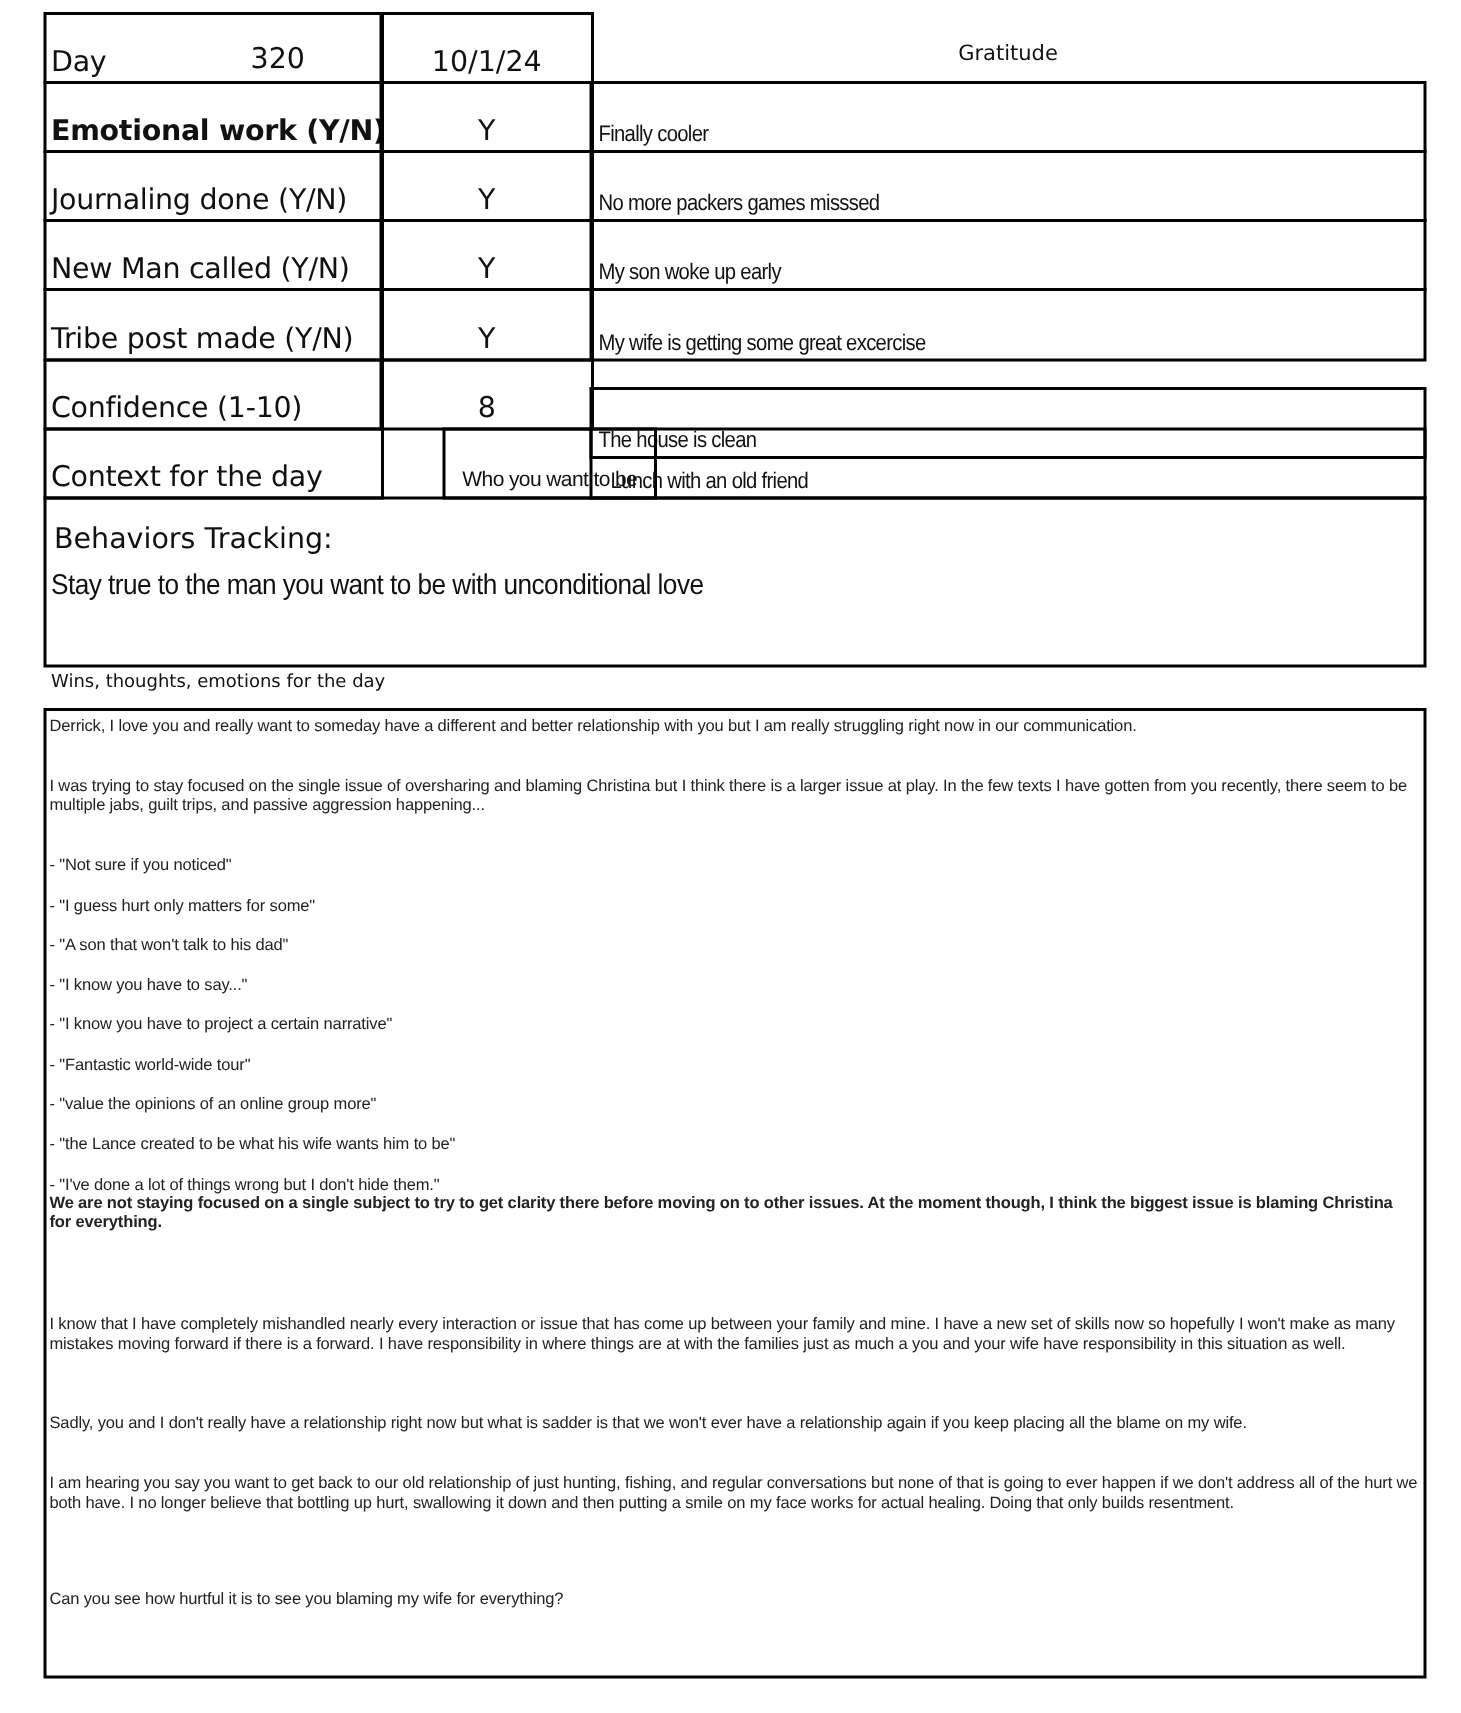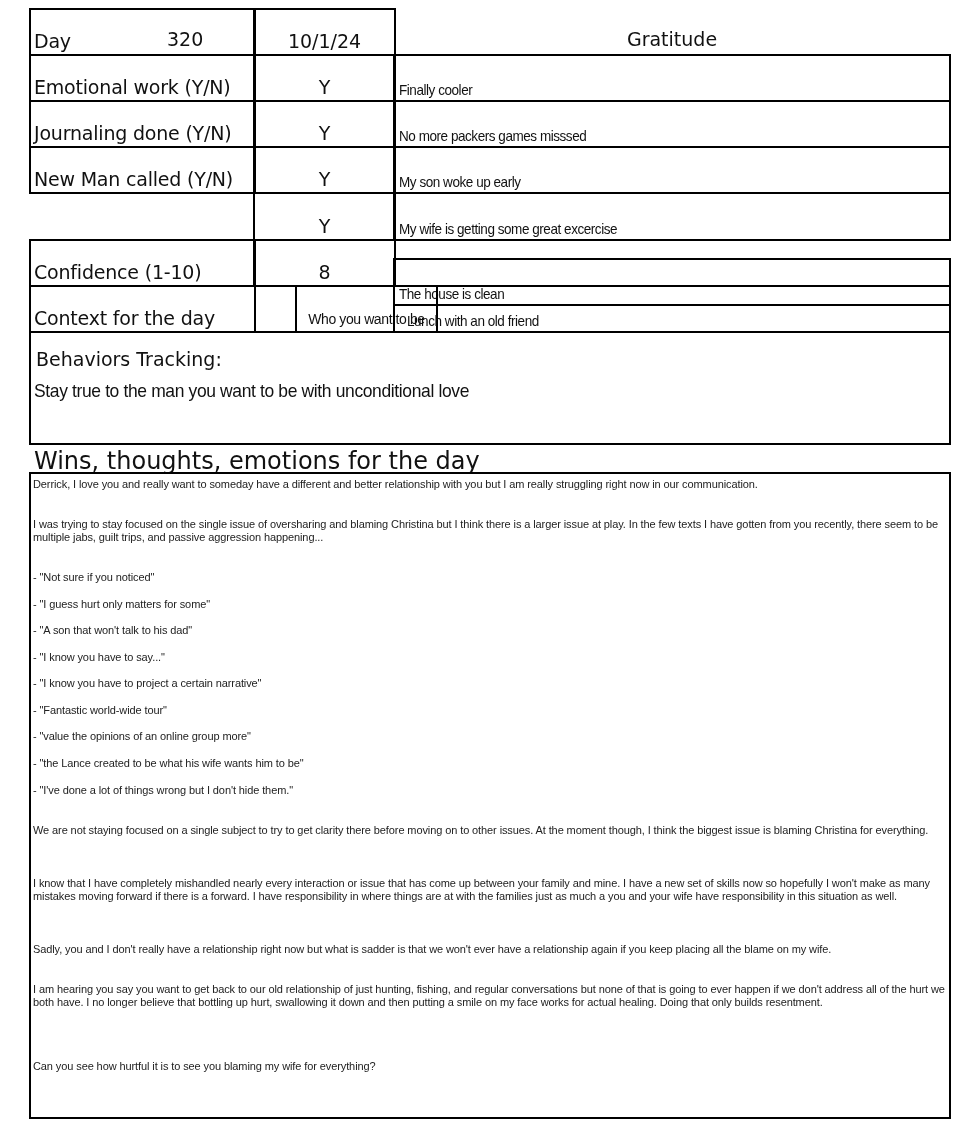--- a/index.html
+++ b/index.html
@@ -53,21 +53,21 @@
       transform-origin: left bottom;
     }
     .grat-text {
       display: inline-block;
       transform: scaleX(0.9);
       transform-origin: left bottom;
     }
     .grat-header {
       position: absolute;
       font-family: "DejaVu Sans", sans-serif;
-      font-size: 19px;
+      font-size: 14px;
       text-align: center;
     }
     .day-num {
       position: absolute;
       font-family: "DejaVu Sans", sans-serif;
       font-size: 19px;
     }
 
     
     .behaviors-box {
@@ -84,21 +84,21 @@
       font-size: 19px;
       letter-spacing: -0.4px;
       transform: scaleX(0.92);
       transform-origin: left top;
       white-space: nowrap;
     }
 
     .wins-heading {
       position: absolute;
       font-family: "DejaVu Sans", sans-serif;
-      font-size: 24px;
+      font-size: 12px;
       white-space: nowrap;
     }
 
     .wins-box {
       border: 2px solid #000;
     }
     .wins-line {
       position: absolute;
       left: 33px;
       width: 912px;
@@ -118,21 +118,21 @@
     <span>Day</span>
   </div>
   <span class="day-num" style="left:167px;top:28px;">320</span>
 
   <div class="cell value-cell" style="left:253px;top:8px;width:143px;height:48px;">
     <span>10/1/24</span>
   </div>
 
   <div class="grat-header" style="left:394px;top:28px;width:556px;">Gratitude</div>
 
-  <div class="cell label-cell" style="left:29px;top:54px;width:227px;height:48px;">
+  <div class="cell label-cell" style="left:29px;top:54px;width:227px;height:48px;font-weight:bold;">
     <span>Emotional work  (Y/N)</span>
   </div>
   <div class="cell value-cell" style="left:253px;top:54px;width:143px;height:48px;">
     <span>Y</span>
   </div>
   <div class="cell grat-cell" style="left:393px;top:54px;width:558px;height:48px;">
     <span class="grat-text">Finally cooler</span>
   </div>
 
   <div class="cell label-cell" style="left:29px;top:100px;width:227px;height:48px;">
@@ -148,20 +148,23 @@
   <div class="cell label-cell" style="left:29px;top:146px;width:227px;height:48px;">
     <span>New Man called (Y/N)</span>
   </div>
   <div class="cell value-cell" style="left:253px;top:146px;width:143px;height:48px;">
     <span>Y</span>
   </div>
   <div class="cell grat-cell" style="left:393px;top:146px;width:558px;height:48px;">
     <span class="grat-text">My son woke up early</span>
   </div>
 
+  <div class="cell label-cell" style="left:29px;top:192px;width:227px;height:49px;">
+    <span>Tribe post made (Y/N)</span>
+  </div>
   <div class="cell value-cell" style="left:253px;top:192px;width:143px;height:49px;">
     <span>Y</span>
   </div>
   <div class="cell grat-cell" style="left:393px;top:192px;width:558px;height:49px;">
     <span class="grat-text">My wife is getting some great excercise</span>
   </div>
 
   <div class="cell label-cell" style="left:29px;top:239px;width:227px;height:48px;">
     <span>Confidence (1-10)</span>
   </div>
@@ -195,17 +198,17 @@
 <div class="wins-line" style="top:518px;">I was trying to stay focused on the single issue of oversharing and blaming Christina but I think there is a larger issue at play.  In the few texts I have gotten from you recently, there seem to be multiple jabs, guilt trips, and passive aggression happening...</div>
 <div class="wins-line" style="top:571px;">- "Not sure if you noticed"</div>
 <div class="wins-line" style="top:598px;">- "I guess hurt only matters for some"</div>
 <div class="wins-line" style="top:624px;">- "A son that won't talk to his dad"</div>
 <div class="wins-line" style="top:651px;">- "I know you have to say..."</div>
 <div class="wins-line" style="top:677px;">- "I know you have to project a certain narrative"</div>
 <div class="wins-line" style="top:704px;">- "Fantastic world-wide tour"</div>
 <div class="wins-line" style="top:730px;">- "value the opinions of an online group more"</div>
 <div class="wins-line" style="top:757px;">- "the Lance created to be what his wife wants him to be"</div>
 <div class="wins-line" style="top:784px;">- "I've done a lot of things wrong but I don't hide them."</div>
-<div class="wins-line" style="top:824px;">We are not staying focused on a single subject to try to get clarity there before moving on to other issues.  At the moment though, I think the biggest issue is blaming Christina for everything.</div>
+<div class="wins-line" style="top:796px;font-weight:bold;">We are not staying focused on a single subject to try to get clarity there before moving on to other issues.  At the moment though, I think the biggest issue is blaming Christina for everything.</div>
 <div class="wins-line" style="top:877px;">I know that I have completely mishandled nearly every interaction or issue that has come up between your family and mine. I have a new set of skills now so hopefully I won't make as many mistakes moving forward if there is a forward.  I have responsibility in where things are at with the families just as much a you and your wife have responsibility in this situation as well.</div>
 <div class="wins-line" style="top:943px;">Sadly, you and I don't really have a relationship right now but what is sadder is that we won't ever have a relationship again if you keep placing all the blame on my wife.</div>
 <div class="wins-line" style="top:983px;">I am hearing you say you want to get back to our old relationship of just hunting, fishing, and regular conversations but none of that is going to ever happen if we don't address all of the hurt we both have.  I no longer believe that bottling up hurt, swallowing it down and then putting a smile on my face works for actual healing.  Doing that only builds resentment.</div>
 <div class="wins-line" style="top:1060px;">Can you see how hurtful it is to see you blaming my wife for everything?</div>
 
 </body></html>

